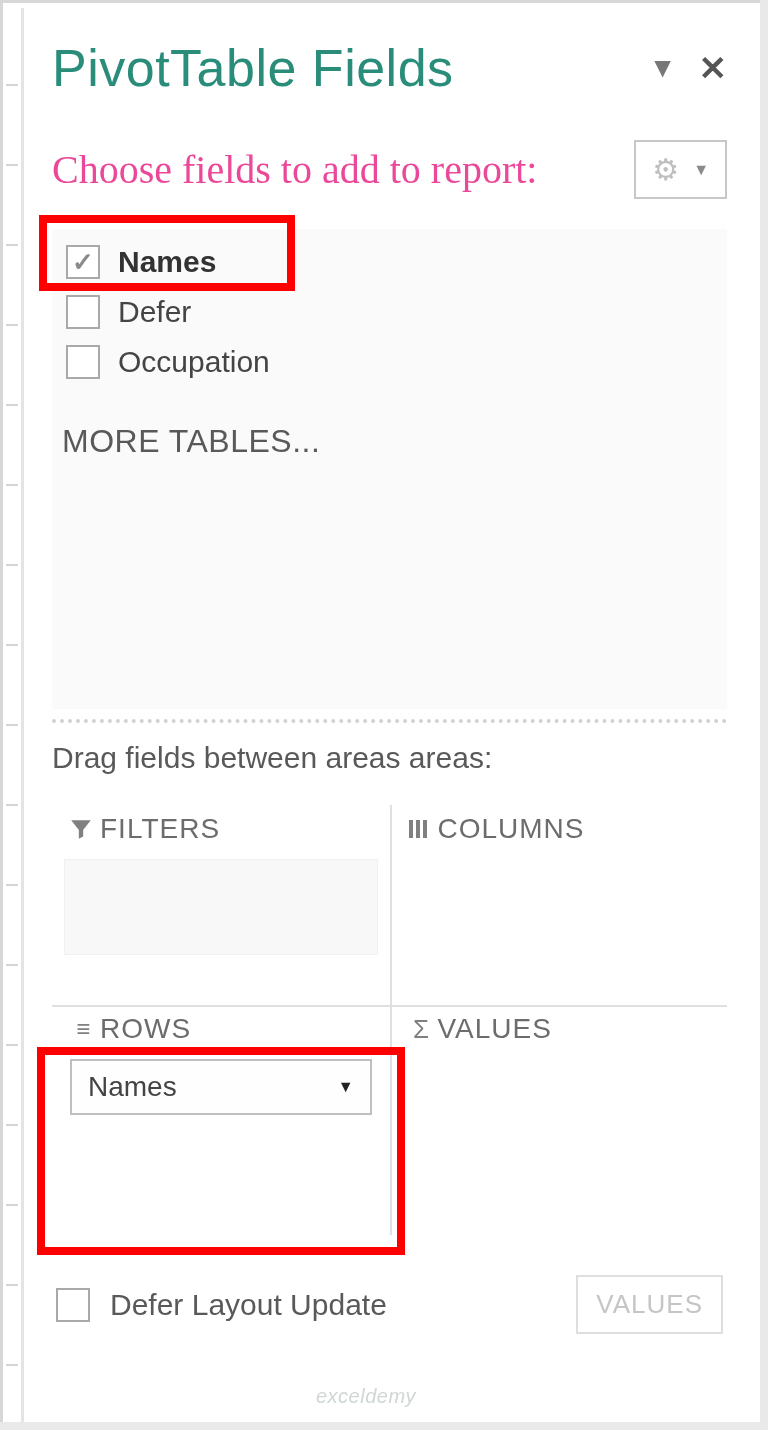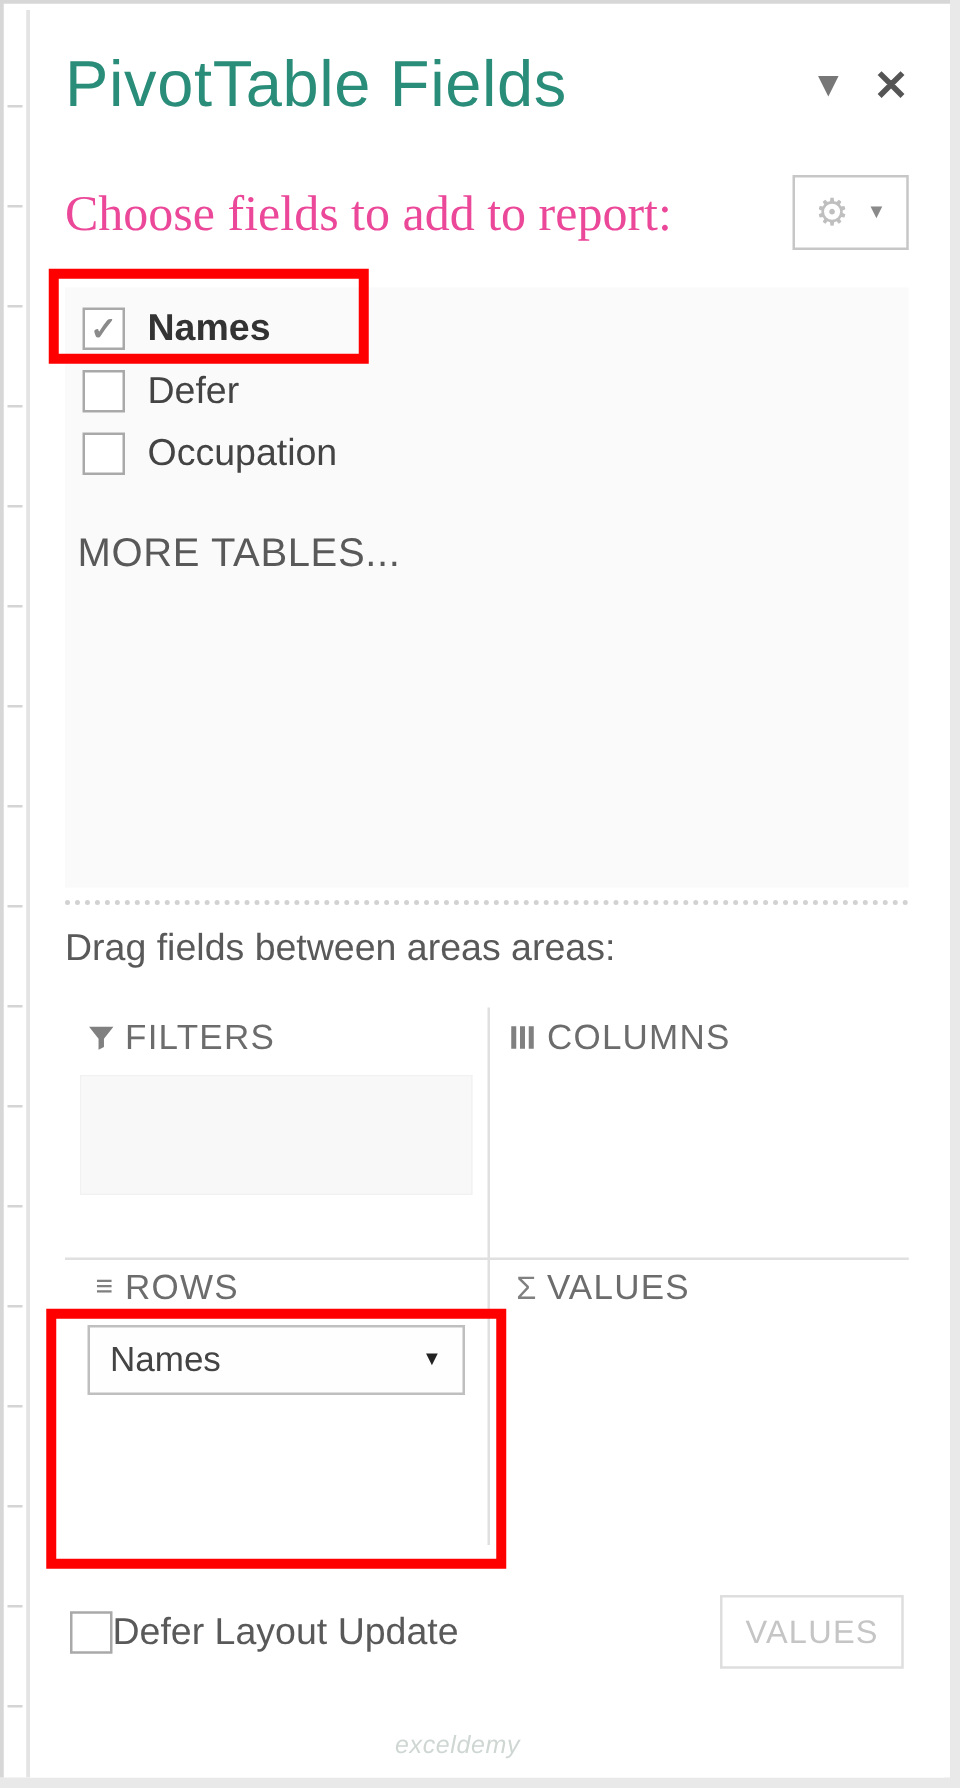--- a/index.html
+++ b/index.html
@@ -129,21 +129,21 @@
   .pill .tri { color:#222; font-size:16px; }
 
   .hl-red { outline: 8px solid #ff0000; }
   .hl1 { position:absolute; left:44px; top:220px; width:240px; height:60px; pointer-events:none; }
   .hl2 { position:absolute; left:42px; top:1052px; width:352px; height:192px; pointer-events:none; }
 
   .footer {
     display:flex; align-items:center; justify-content:space-between;
     margin-top: 40px; padding: 0 4px;
   }
-  .footer .left { display:flex; align-items:center; color:#595959; font-size:30px; }
+  .footer .left { display:flex; align-items:center; gap:20px; color:#595959; font-size:30px; }
   .footer .cb {
     width:34px; height:34px; border:2px solid #a9a9a9; background:#fff;
   }
   .update-btn {
     border:2px solid #dedede; padding:12px 18px;
     color:#c5c5c5; font-size:26px; letter-spacing:1px;
   }
 
   .watermark {
     position:absolute; left:313px; bottom:14px;

